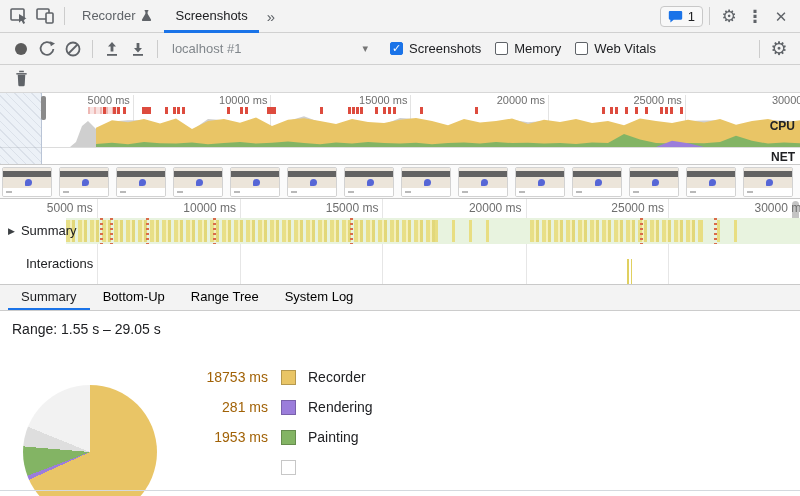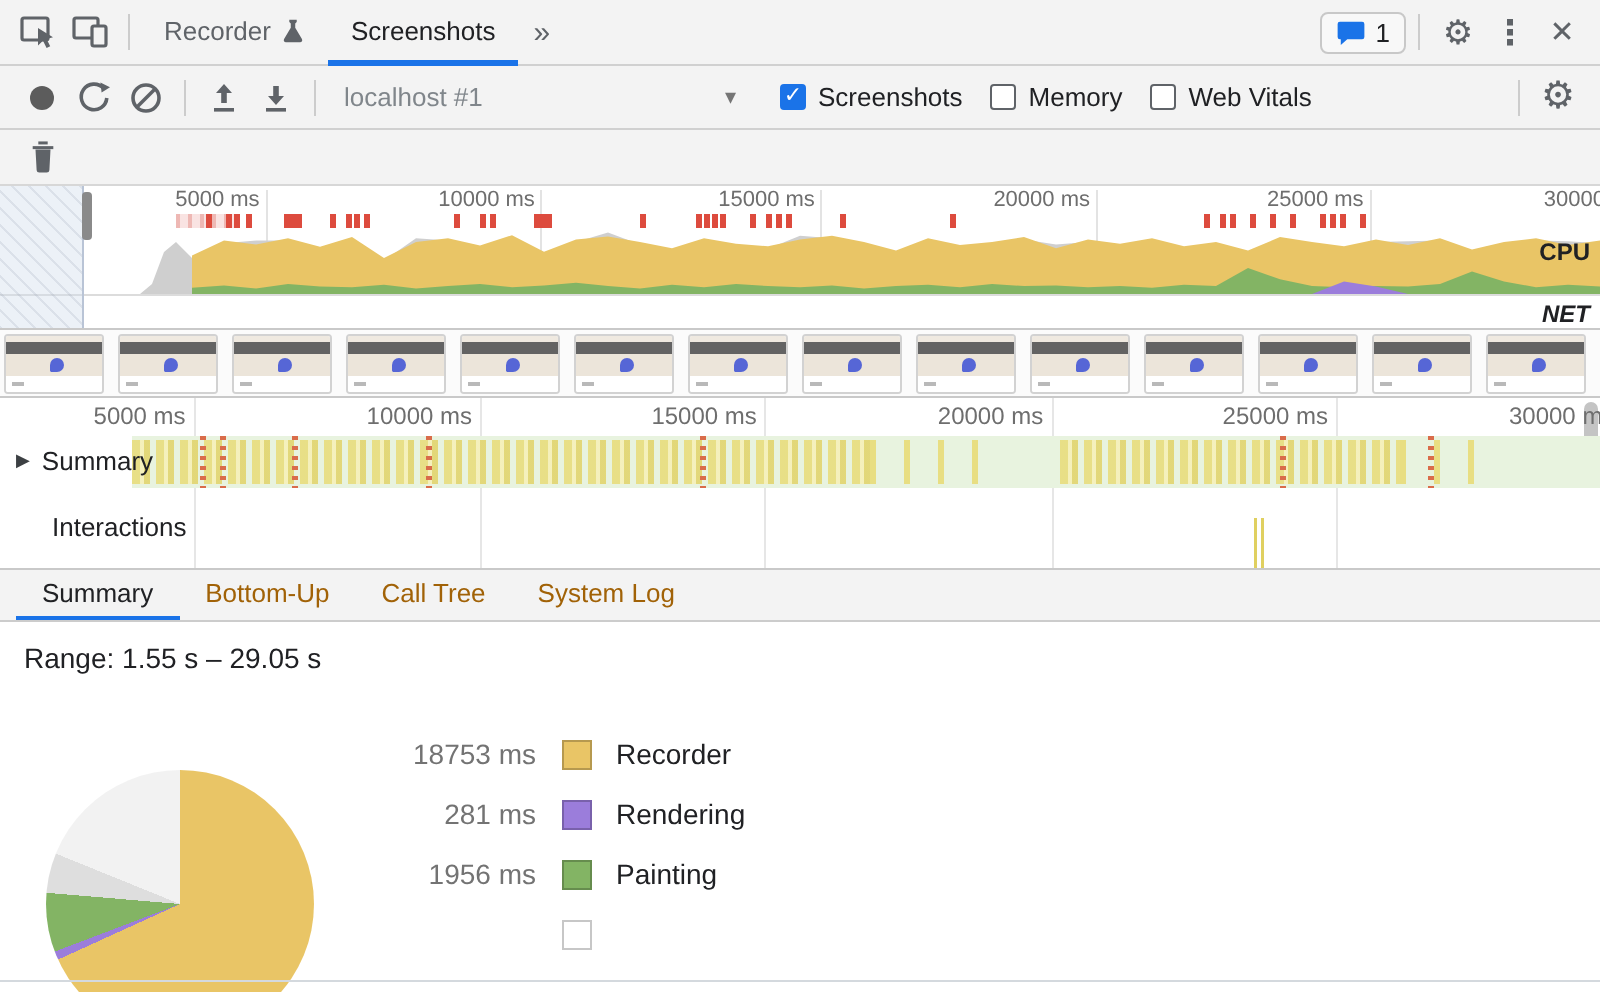--- a/index.html
+++ b/index.html
@@ -27,21 +27,21 @@
   .historyrow{height:28px;background:#f3f3f3;border-bottom:1px solid #d7d7d7;display:flex;align-items:center;padding:0 8px;box-sizing:border-box;}
   
   .overview{height:72px;position:relative;background:#fff;border-bottom:1px solid #c9c9c9;box-sizing:border-box;overflow:hidden;}
   .ov-line{position:absolute;top:2px;height:52px;width:1px;background:#e3e3e3;}
   .ov-label{position:absolute;top:1px;font-size:11px;color:#6e6e6e;white-space:nowrap;}
   .ov-stripe{position:absolute;top:14px;height:7px;background:repeating-linear-gradient(90deg,#eeb8b4 0 2px,#f9e3e2 2px 6px);}
   .ov-mark{position:absolute;top:14px;height:7px;width:3px;background:#dd4b3e;}
   .ov-cpu{position:absolute;left:0;top:23px;}
   .ov-cpu-label{position:absolute;right:5px;top:26px;font-size:12px;font-weight:bold;color:#202124;}
   .ov-net{position:absolute;left:0;right:0;top:54px;height:18px;border-top:1px solid #dcdcdc;}
-  .ov-net-label{position:absolute;right:5px;top:2px;font-size:12px;font-weight:bold;color:#202124;font-style:italic;}
+  .ov-net-label{position:absolute;right:5px;top:2px;font-size:12px;font-weight:bold;color:#202124;}
   .ov-dim{position:absolute;left:0;top:0;bottom:0;width:41px;background:rgba(208,219,236,.40);border-right:1px solid #b9c4d6;
           background-image:repeating-linear-gradient(45deg,rgba(140,150,170,.18) 0 1px,transparent 1px 6px);}
   .ov-handle{position:absolute;left:41px;top:3px;width:5px;height:24px;background:#8a8a8a;border-radius:2px;cursor:ew-resize;}
   
   .filmstrip{height:34px;background:#fbfbfb;border-bottom:1px solid #c9c9c9;box-sizing:border-box;display:flex;gap:7px;padding:2px 0 0 2px;overflow:hidden;}
   .thumb{width:50px;height:30px;flex:none;border:1px solid #d2d2d2;border-radius:2px;background:#fff;overflow:hidden;box-sizing:border-box;cursor:pointer;}
   .t-top{height:3px;background:#efe9e0;}
   .t-bar{height:6px;background:#636363;}
   .t-body{height:11px;background:#ece5da;position:relative;}
   .t-dot{position:absolute;left:45%;top:2px;width:7px;height:7px;border-radius:50% 50% 50% 10%;background:#5666d6;}
@@ -55,31 +55,31 @@
   .frame-tex{position:absolute;top:21px;height:22px;}
   .tex-dense{background:repeating-linear-gradient(90deg,rgba(232,222,130,.95) 0 4px,rgba(246,240,184,.9) 4px 6px,rgba(226,214,116,.95) 6px 9px,rgba(232,243,223,0) 9px 12px);}
   .tex-sparse{background:repeating-linear-gradient(90deg,#e8de82 0 3px,rgba(0,0,0,0) 3px 17px);}
   .frame-dot{position:absolute;top:19px;height:26px;width:3px;background:repeating-linear-gradient(180deg,#d96c4a 0 2px,rgba(0,0,0,0) 2px 5px);}
   .row-label{position:absolute;font-size:13px;color:#202124;display:flex;align-items:center;gap:6px;}
   .tri{font-size:9px;color:#3c4043;cursor:pointer;}
   .int-mark{position:absolute;top:60px;height:26px;width:5px;background:linear-gradient(90deg,#e0d060 0 1.5px,rgba(0,0,0,0) 1.5px 3.5px,#e0d060 3.5px 5px);}
   .m-scroll{position:absolute;right:1px;top:2px;width:7px;height:33px;background:#c4c4c4;border-radius:4px;cursor:pointer;}
   
   .bottombar{height:26px;background:#f3f3f3;border-bottom:1px solid #ccc;display:flex;align-items:stretch;padding-left:8px;box-sizing:border-box;}
-  .btab{display:flex;align-items:center;padding:0 13px;font-size:13px;color:#a16207;cursor:pointer;border-bottom:2px solid transparent;box-sizing:border-box;}
+  .btab{display:flex;align-items:center;padding:0 13px;font-size:13px;color:#000000;cursor:pointer;border-bottom:2px solid transparent;box-sizing:border-box;}
   .btab.active{color:#202124;border-bottom-color:#1a73e8;}
   
   .summary{height:185px;position:relative;background:#fff;overflow:hidden;}
   .range-text{position:absolute;left:12px;top:10px;font-size:14px;color:#202124;}
   .donut{position:absolute;left:23px;top:74px;width:134px;height:134px;border-radius:50%;}
   .donut-hole{position:absolute;left:48px;top:99px;width:84px;height:84px;border-radius:50%;background:#fff;display:flex;align-items:center;justify-content:center;}
   .donut-total{font-size:16px;font-weight:bold;color:#202124;}
   .legend{position:absolute;left:180px;top:51px;}
   .lg-row{height:30px;display:flex;align-items:center;}
-  .lg-val{width:88px;text-align:right;font-size:14px;color:#737373;}
+  .lg-val{width:88px;text-align:right;font-size:14px;color:#a16207;}
   .lg-swatch{width:15px;height:15px;margin:0 12px 0 13px;border:1px solid rgba(0,0,0,.22);box-sizing:border-box;
              background-image:repeating-linear-gradient(45deg,rgba(255,255,255,.35) 0 2px,rgba(0,0,0,0) 2px 4px);}
   .lg-label{font-size:14px;color:#202124;}
   .summary-divider{position:absolute;left:0;right:0;top:179px;height:1px;background:#d4d9de;z-index:5;}
 </style>
 </head>
 <body>
 
 <div class="dt">
 
@@ -433,21 +433,21 @@
     </div>
 
   <div class="bottombar">
     <div class="btab active">
         <span>Summary</span>
       </div>
     <div class="btab">
         <span>Bottom-Up</span>
       </div>
     <div class="btab">
-        <span>Call Tree</span>
+        <span>Range Tree</span>
       </div>
     <div class="btab">
         <span>System Log</span>
       </div>
   </div>
 
   <div class="summary">
     <div class="range-text">Range: 1.55 s – 29.05 s</div>
     <div class="donut" style="background: conic-gradient(rgb(233, 197, 102) 0deg, rgb(233, 197, 102) 245.5deg, rgb(155, 125, 219) 245.5deg, rgb(155, 125, 219) 249.2deg, rgb(131, 180, 100) 249.2deg, rgb(131, 180, 100) 274.8deg, rgb(222, 222, 222) 274.8deg, rgb(222, 222, 222) 292.1deg, rgb(242, 242, 242) 292.1deg, rgb(242, 242, 242) 360deg);"></div>
     <div class="legend">
@@ -455,21 +455,21 @@
           <span class="lg-val">18753 ms</span>
           <span class="lg-swatch" style="background: rgb(233, 197, 102);"></span>
           <span class="lg-label">Recorder</span>
         </div>
         <div class="lg-row">
           <span class="lg-val">281 ms</span>
           <span class="lg-swatch" style="background: rgb(155, 125, 219);"></span>
           <span class="lg-label">Rendering</span>
         </div>
         <div class="lg-row">
-          <span class="lg-val">1956 ms</span>
+          <span class="lg-val">1953 ms</span>
           <span class="lg-swatch" style="background: rgb(131, 180, 100);"></span>
           <span class="lg-label">Painting</span>
         </div>
         <div class="lg-row">
           <span class="lg-val"></span>
           <span class="lg-swatch" style="background: rgb(255, 255, 255);"></span>
           <span class="lg-label"></span>
         </div>
       </div>
     <div class="summary-divider"></div>

